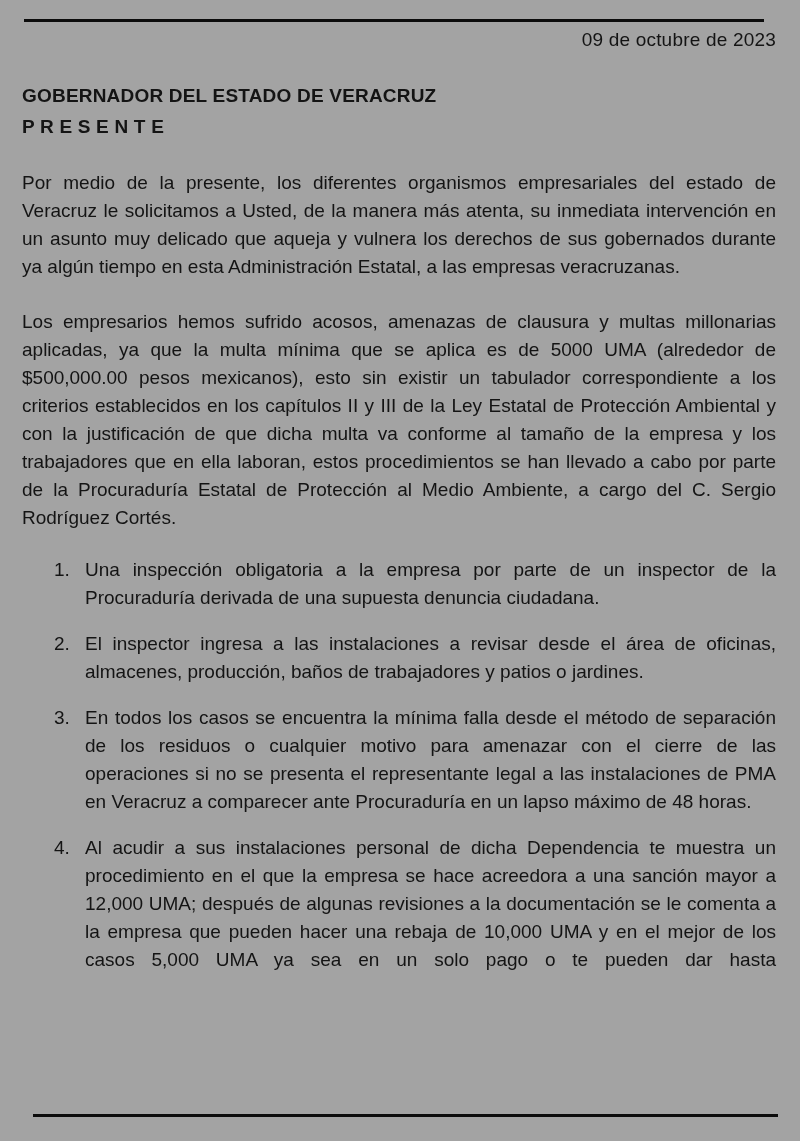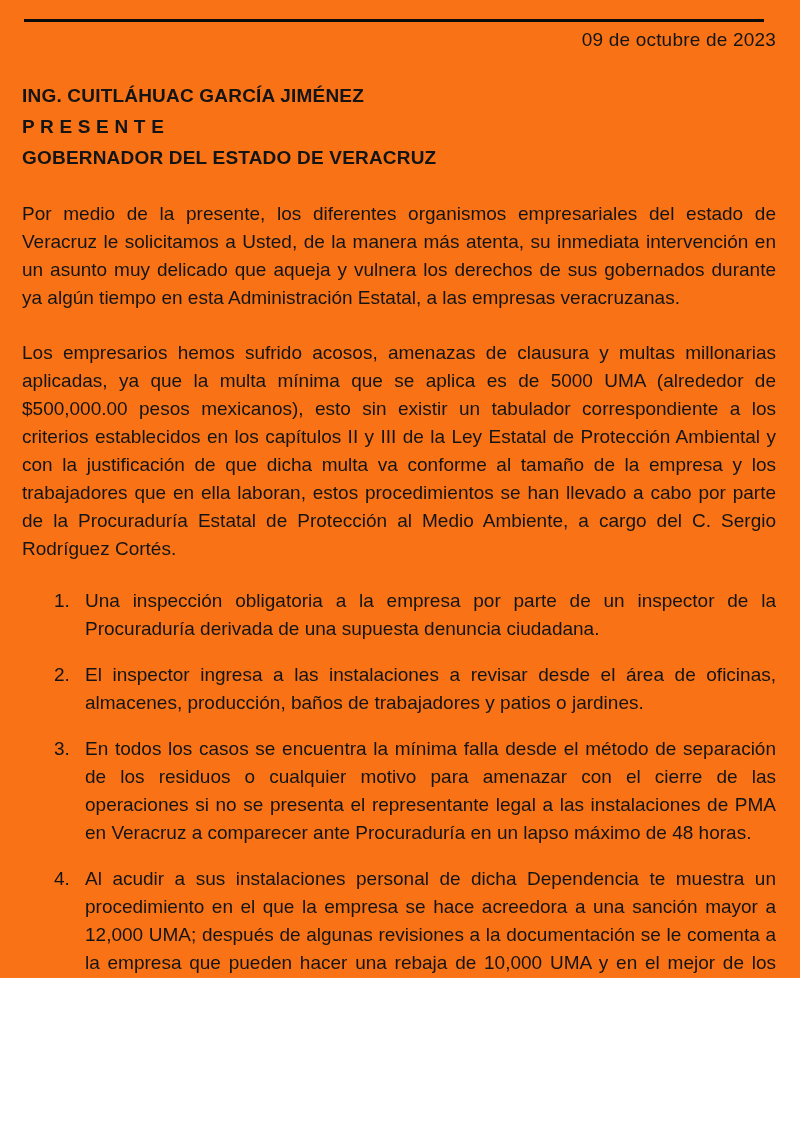--- a/index.html
+++ b/index.html
@@ -3,22 +3,22 @@
 <meta charset="utf-8">
 <style>
   html, body {
     margin: 0;
     padding: 0;
     background: #ffffff;
   }
   .page {
     position: relative;
     width: 800px;
-    height: 978px;
-    background: #f97316;
+    height: 1141px;
+    background: #a3a3a3;
     overflow: hidden;
     font-family: "Liberation Sans", "DejaVu Sans", sans-serif;
     color: #141414;
     box-sizing: border-box;
   }
   .content {
     padding: 0 24px 0 22px;
     font-size: 19px;
     line-height: 28px;
   }
@@ -77,23 +77,22 @@
 <body>
 
 <div class="page">
   <div class="content">
 
     <div class="rule rule-top"></div>
 
     <div class="date-line">09 de octubre de 2023</div>
 
     <div class="recipient">
-      <div>ING. CUITLÁHUAC GARCÍA JIMÉNEZ</div>
+      <div>GOBERNADOR DEL ESTADO DE VERACRUZ</div>
       <div>P R E S E N T E</div>
-      <div>GOBERNADOR DEL ESTADO DE VERACRUZ</div>
     </div>
 
     <p class="para first">Por medio de la presente, los diferentes organismos empresariales del estado de Veracruz le solicitamos a Usted, de la manera más atenta, su inmediata intervención en un asunto muy delicado que aqueja y vulnera los derechos de sus gobernados durante ya algún tiempo en esta Administración Estatal, a las empresas veracruzanas.</p>
 
     <p class="para">Los empresarios hemos sufrido acosos, amenazas de clausura y multas millonarias aplicadas, ya que la multa mínima que se aplica es de 5000 UMA (alrededor de $500,000.00 pesos mexicanos), esto sin existir un tabulador correspondiente a los criterios establecidos en los capítulos II y III de la Ley Estatal de Protección Ambiental y con la justificación de que dicha multa va conforme al tamaño de la empresa y los trabajadores que en ella laboran, estos procedimientos se han llevado a cabo por parte de la Procuraduría Estatal de Protección al Medio Ambiente, a cargo del C. Sergio Rodríguez Cortés.</p>
 
 
     <div class="numbered-list">
 
       <div class="list-item">

